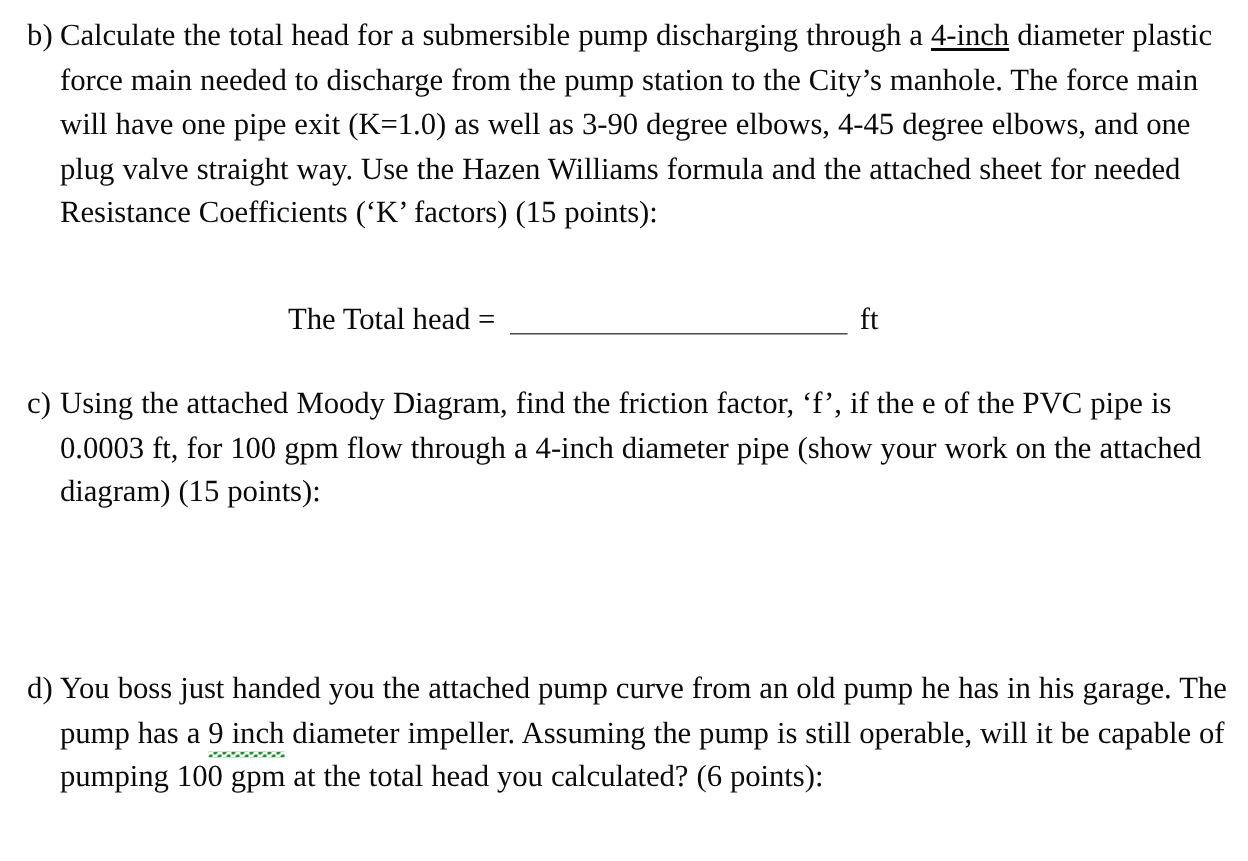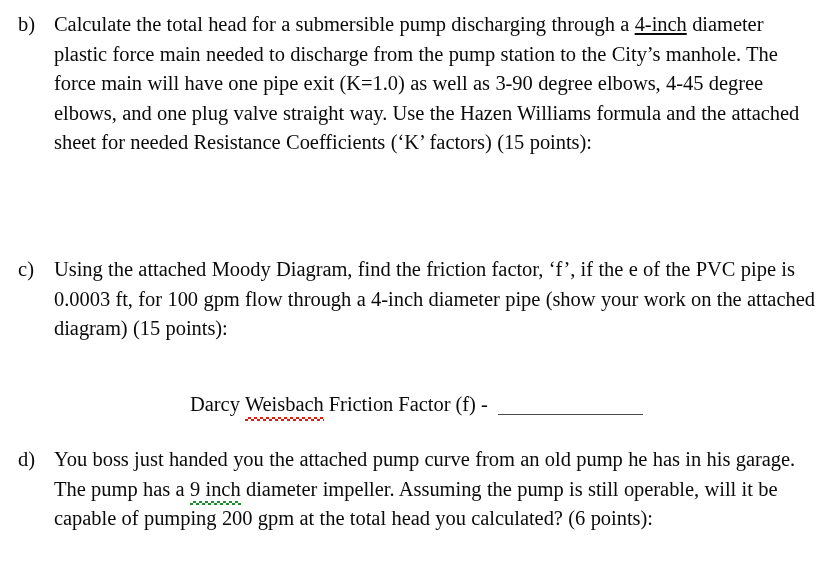--- a/index.html
+++ b/index.html
@@ -35,21 +35,21 @@
     position: absolute;
     left: 0;
     top: 0;
     width: 34px;
     text-align: left;
     font-size: 20.5px;
     line-height: 29.5px;
     letter-spacing: 0.1px;
   }
   .q-body {
-    margin-left: 36px;
+    margin-left: 22px;
     font-size: 20.5px;
     line-height: 29.5px;
     text-align: left;
     letter-spacing: -0.05px;
     word-spacing: 0.3px;
   }
 
   
   .answer-line {
     position: absolute;
@@ -120,26 +120,26 @@
 </head>
 <body>
 
 <div class="page">
 
   <div class="q-item" id="qb">
     <span class="q-marker">b)</span>
     <div class="q-body"><span>Calculate the total head for a submersible pump discharging through a </span><span class="u-line">4-inch</span><span> diameter plastic force main needed to discharge from the pump station to the City’s manhole.  The force main will have one pipe exit (K=1.0) as well as 3-90 degree elbows, 4-45 degree elbows, and one plug valve straight way.  Use the Hazen Williams formula and the attached sheet for needed Resistance Coefficients (‘K’ factors) (15 points):</span></div>
   </div>
 
+  <div class="answer-line" id="ans-head"><span>The Total head =</span><span class="blank-rule" style="width:225px; margin:0 8px 0 10px;"></span><span>ft</span></div>
 
   <div class="q-item" id="qc">
     <span class="q-marker">c)</span>
     <div class="q-body">Using the attached Moody Diagram, find the friction factor, ‘f’, if the e of the PVC pipe is 0.0003 ft, for 100 gpm flow through a 4-inch diameter pipe (show your work on the attached diagram) (15 points):</div>
   </div>
 
-  <div class="answer-line" id="ans-darcy"><span>Darcy </span><span class="sp-red">Weisbach</span><span> Friction Factor (f) -</span><span class="blank-rule" style="width:145px; margin-left:10px;"></span></div>
 
   <div class="q-item" id="qd">
     <span class="q-marker">d)</span>
-    <div class="q-body"><span>You boss just handed you the attached pump curve from an old pump he has in his garage.  The pump has a </span><span class="sp-green">9 inch</span><span> diameter impeller.  Assuming the pump is still operable, will it be capable of pumping 200 gpm at the total head you calculated? (6 points):</span></div>
+    <div class="q-body"><span>You boss just handed you the attached pump curve from an old pump he has in his garage.  The pump has a </span><span class="sp-green">9 inch</span><span> diameter impeller.  Assuming the pump is still operable, will it be capable of pumping 100 gpm at the total head you calculated? (6 points):</span></div>
   </div>
 
 </div>
 
 </body></html>

